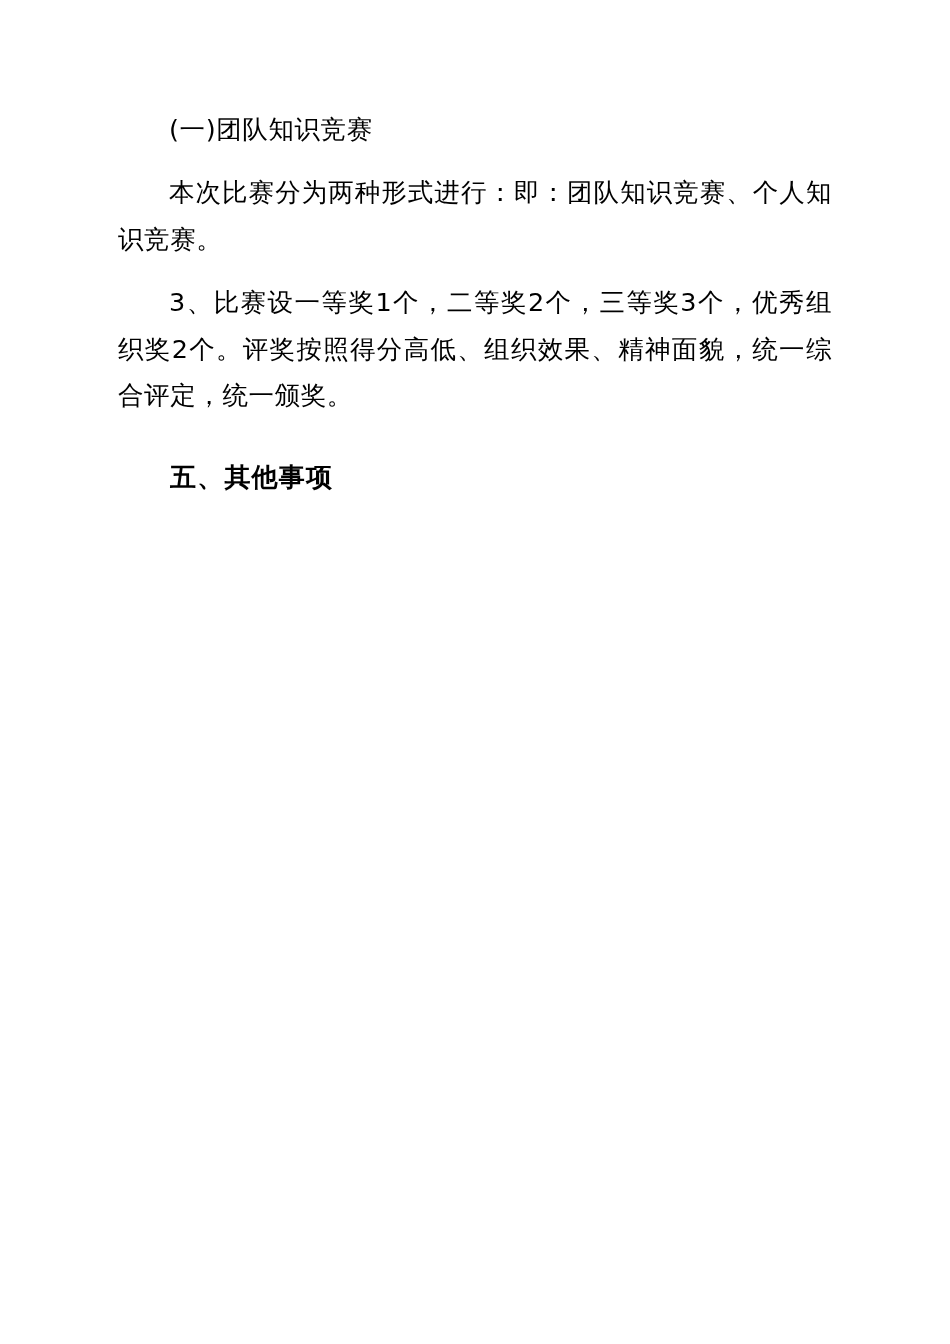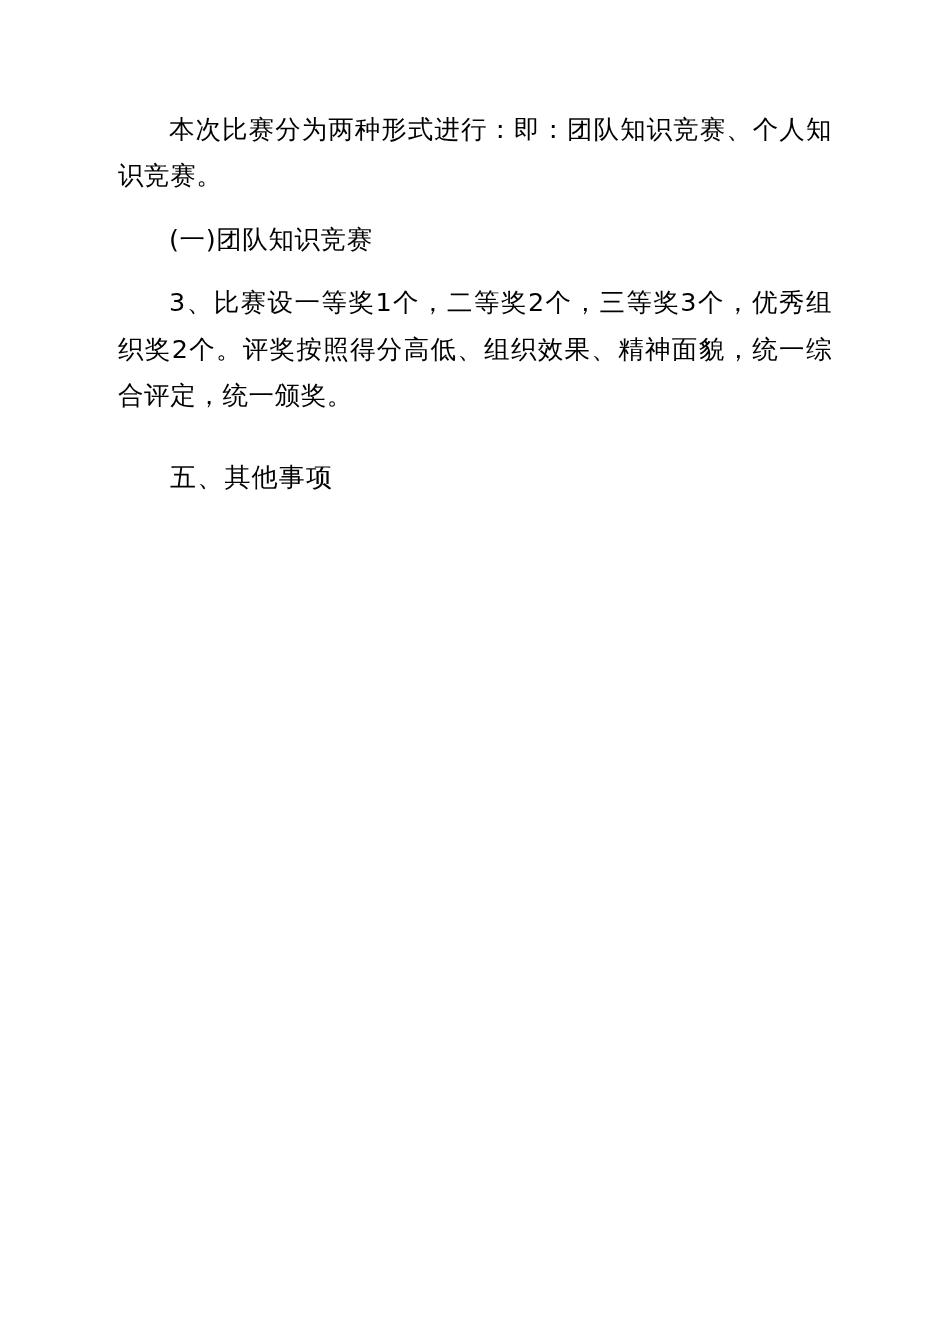--- a/index.html
+++ b/index.html
@@ -30,37 +30,37 @@
     text-justify: inter-character;
   }
   .para {
     margin: 0 0 17px 0;
     text-indent: 2em;
     font-weight: 400;
   }
   .heading {
     margin: 36px 0 0 0;
     text-indent: 2em;
-    font-weight: normal;
+    font-weight: bold;
     font-size: 26px;
     letter-spacing: 1.2px;
   }
   .spacer-top { height: 10px; }
 </style>
 </head>
 <body>
 
 <div class="page">
   <div class="doc-body">
 
     <div class="spacer-top"></div>
 
+    <p class="para">(一)团队知识竞赛</p>
+
     <p class="para">本次比赛分为两种形式进行：即：团队知识竞赛、个人知识竞赛。</p>
-
-    <p class="para">(一)团队知识竞赛</p>
 
 
 
     <p class="para">3、比赛设一等奖1个，二等奖2个，三等奖3个，优秀组织奖2个。评奖按照得分高低、组织效果、精神面貌，统一综合评定，统一颁奖。</p>
 
 
 
     <p class="heading">五、其他事项</p>
 
   </div>

